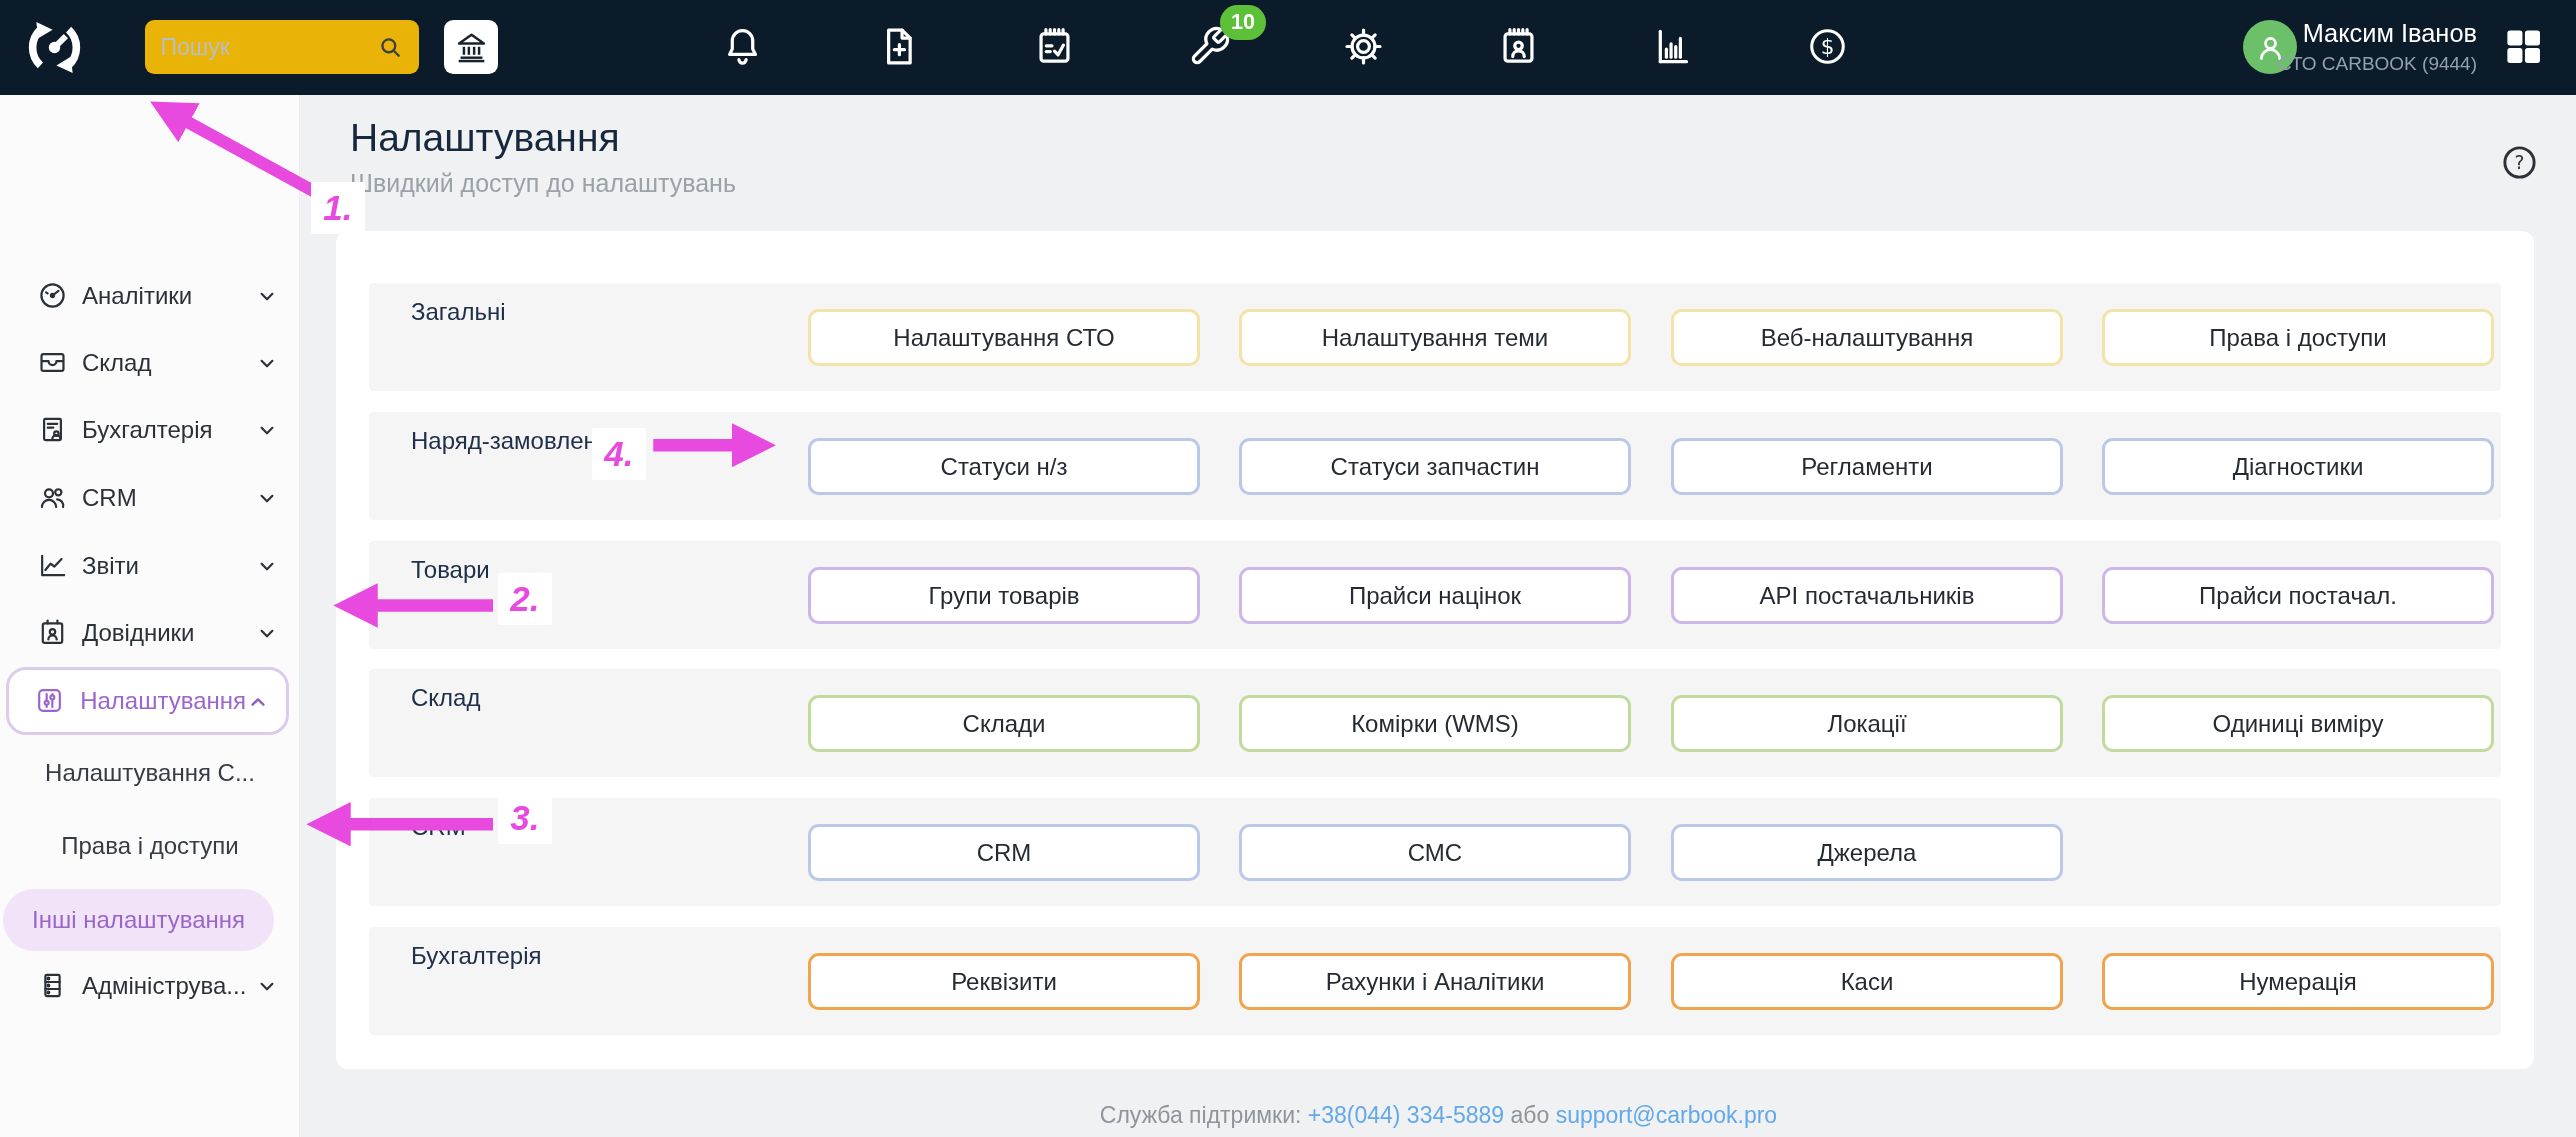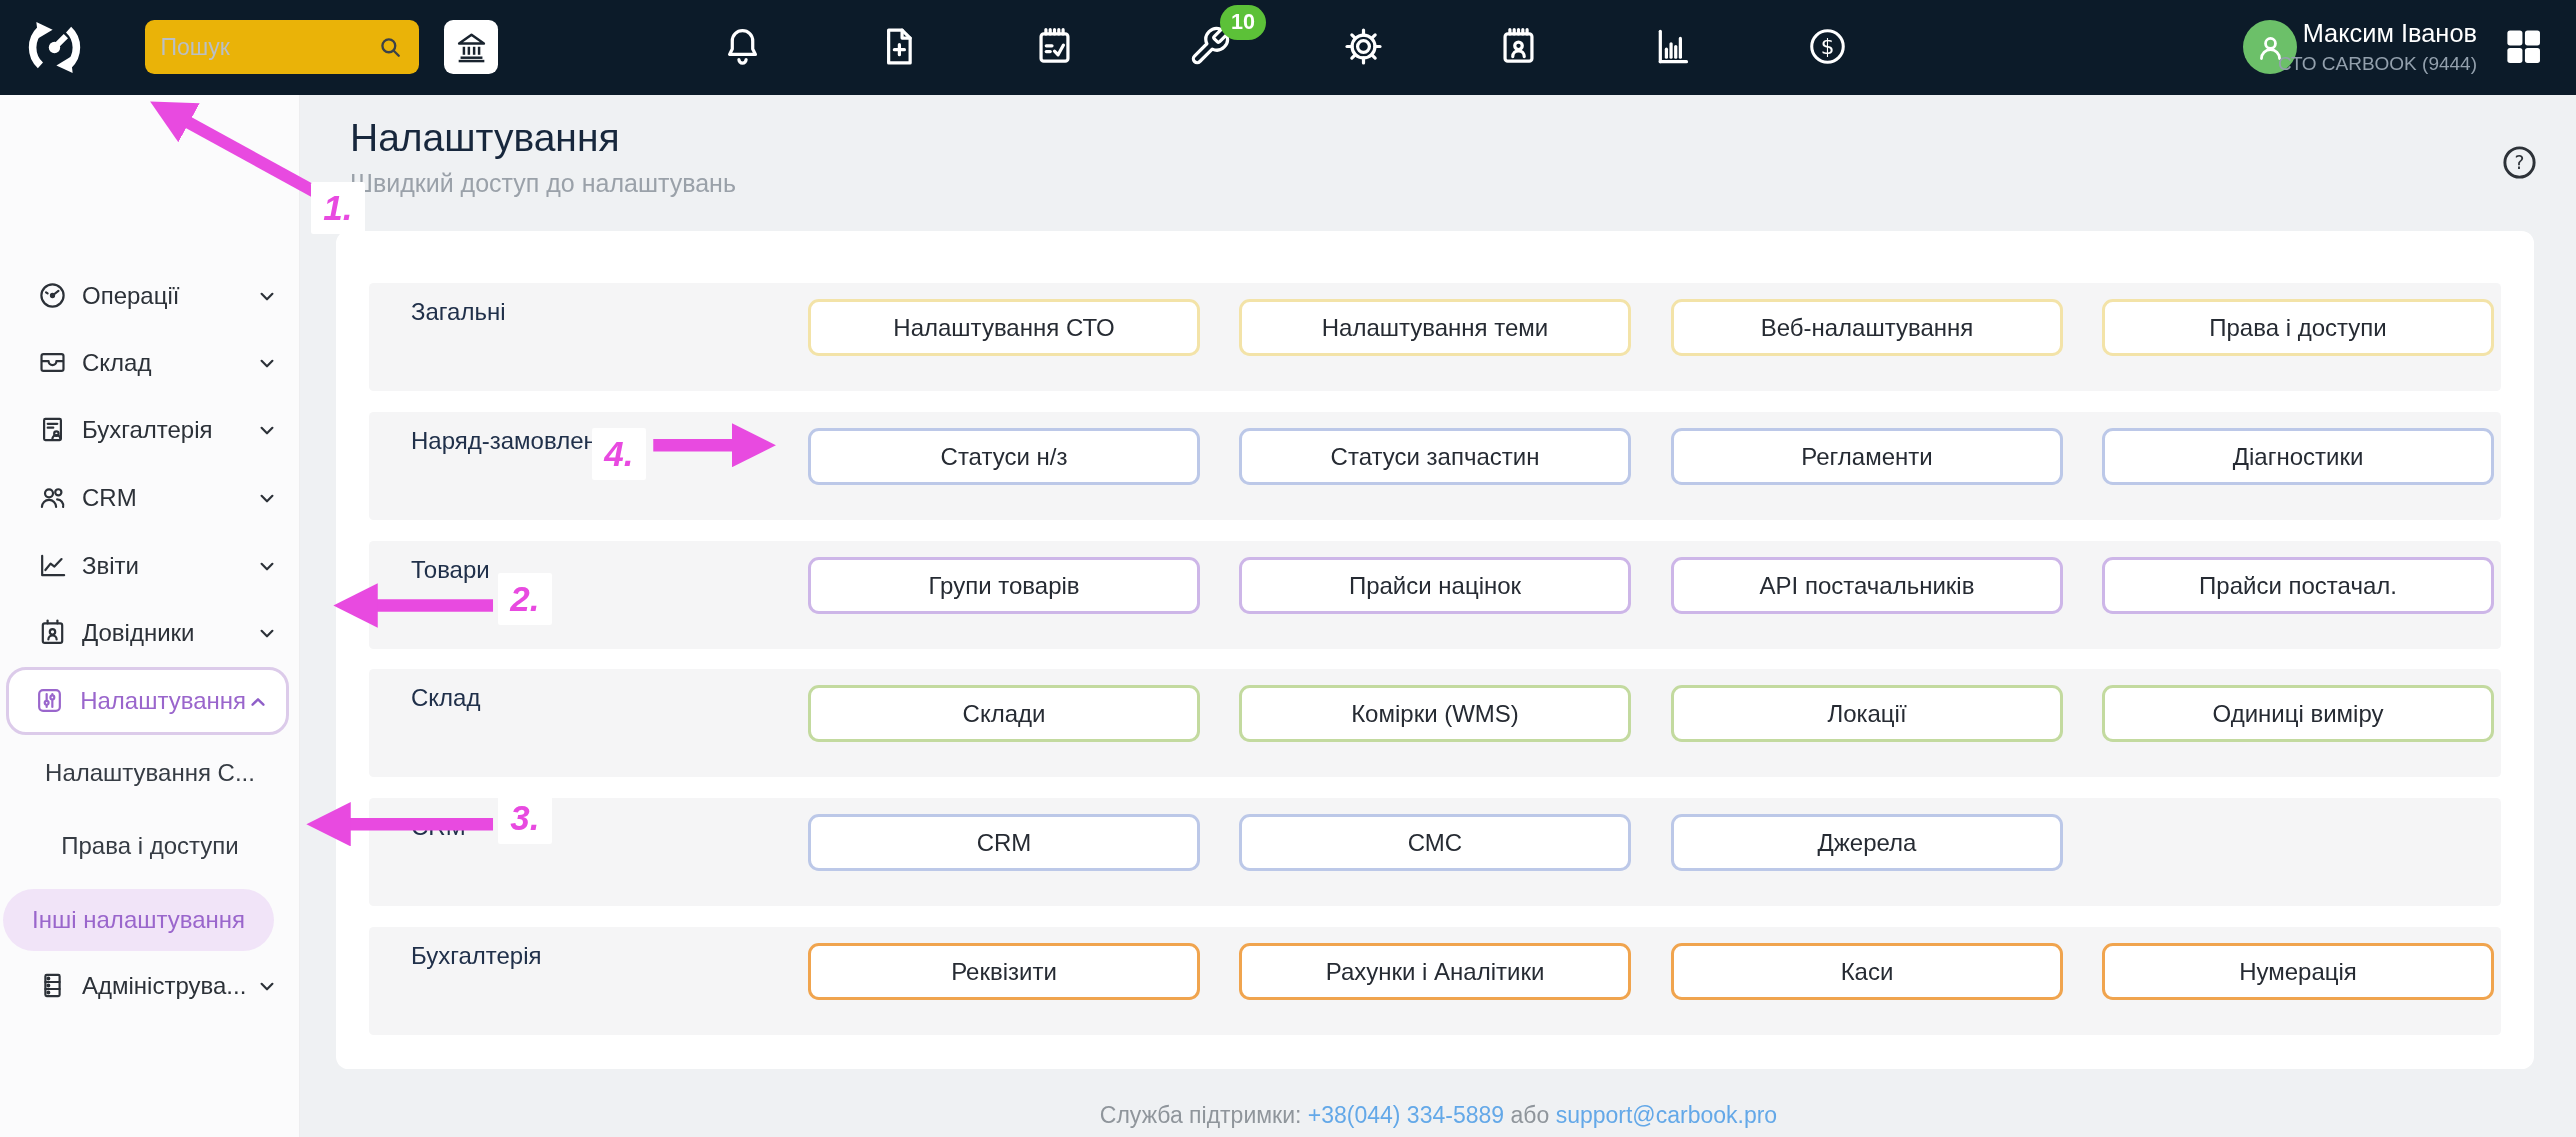--- a/index.html
+++ b/index.html
@@ -44,21 +44,21 @@
   .sub-item.active { left:3.1px; width:271px; height:62px; line-height:62px; background:#f1e4f8; border-radius:31px; color:#9a66cc; }
 
   
   .main { position:absolute; left:301px; top:95px; right:0; bottom:0; background:#eff1f3; }
   .page-title { position:absolute; left:49px; top:21px; font-size:39px; font-weight:500; color:#17273c; }
   .page-subtitle { position:absolute; left:49px; top:74px; font-size:25px; color:#9aa1a9; }
   .help-btn { position:absolute; left:2199px; top:48px; width:39px; height:39px; color:#2d3238; cursor:pointer; }
   .card { position:absolute; left:35px; top:136px; width:2198px; height:838px; background:#fff; border-radius:12.3px; }
   .section { position:absolute; left:33px; width:2132px; height:108px; background:#f5f5f6; border-radius:4.6px; }
   .sec-label { position:absolute; left:42px; top:15.4px; font-size:24px; color:#20304a; }
-  .cfg-btn { position:absolute; top:16px; width:392px; height:57px; background:#fff; border:3.1px solid #ccc; border-radius:10.8px; font-size:24px; color:#262b33; display:flex; align-items:center; justify-content:center; cursor:pointer; white-space:nowrap; }
+  .cfg-btn { position:absolute; top:26px; width:392px; height:57px; background:#fff; border:3.1px solid #ccc; border-radius:10.8px; font-size:24px; color:#262b33; display:flex; align-items:center; justify-content:center; cursor:pointer; white-space:nowrap; }
   .col-0{left:439px;} .col-1{left:870px;} .col-2{left:1302px;} .col-3{left:1733px;}
   .sec-0{top:52px;} .sec-1{top:181px;} .sec-2{top:310px;text-align:center;} .sec-3{top:438px;} .sec-4{top:567px;} .sec-5{top:696px;}
   .footer { position:absolute; left:0; right:0; top:1007px; text-align:center; font-size:23px; color:#8f959b; }
   .footer a { color:#63a8e8; text-decoration:none; cursor:pointer; }
 
   
   .anno-svg { position:absolute; left:0; top:0; width:2576px; height:1137px; z-index:50; pointer-events:none; }
   .anno-label { position:absolute; z-index:51; background:#ffffff; color:#e84ae0; font-size:35px; font-style:italic; font-weight:600; padding:6.2px 12.3px; border-radius:2.3px; pointer-events:none; }
 </style>
 </head>
@@ -208,21 +208,21 @@
 
   <div class="side-item" style="top:176px;">
     <span class="s-icon">
       <svg viewBox="0 0 24 24" fill="none" stroke="currentColor" stroke-width="1.7" stroke-linecap="round">
         <circle cx="12" cy="12" r="8.6"></circle>
           <line x1="12" y1="12" x2="16.6" y2="8.4"></line>
         <circle cx="12" cy="12" r="1.2" fill="currentColor"></circle>
           <line x1="7" y1="9.6" x2="8.2" y2="10.4"></line>
       </svg>
       </span>
-    <span class="s-label">Операції</span>
+    <span class="s-label">Аналітики</span>
     <span class="s-chev">
       <svg viewBox="0 0 24 24" fill="none" stroke="currentColor" stroke-width="2" stroke-linecap="round" stroke-linejoin="round">
           <polyline points="7,10 12,15 17,10"></polyline>
         </svg>
       </span>
   </div>
 
   <div class="side-item" style="top:243px;">
     <span class="s-icon">
       <svg viewBox="0 0 24 24" fill="none" stroke="currentColor" stroke-width="1.7" stroke-linejoin="round">

